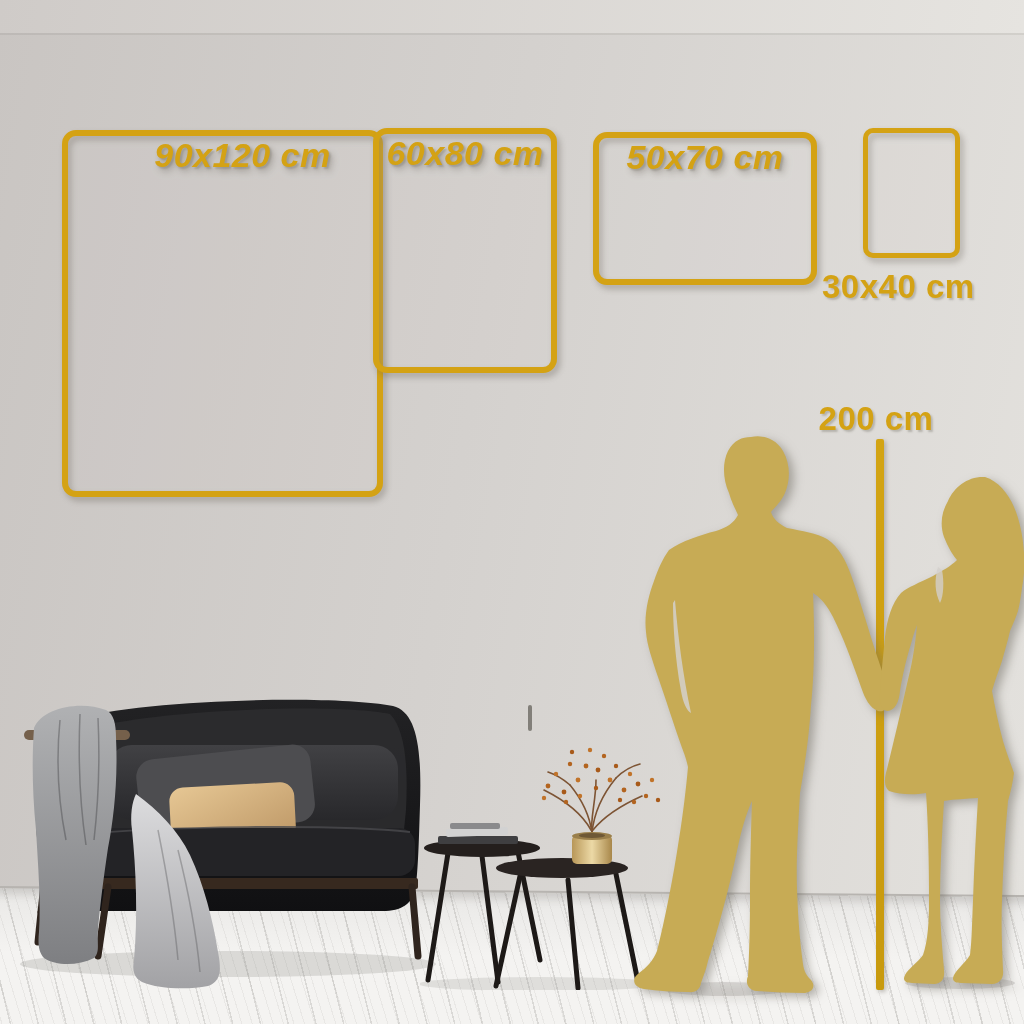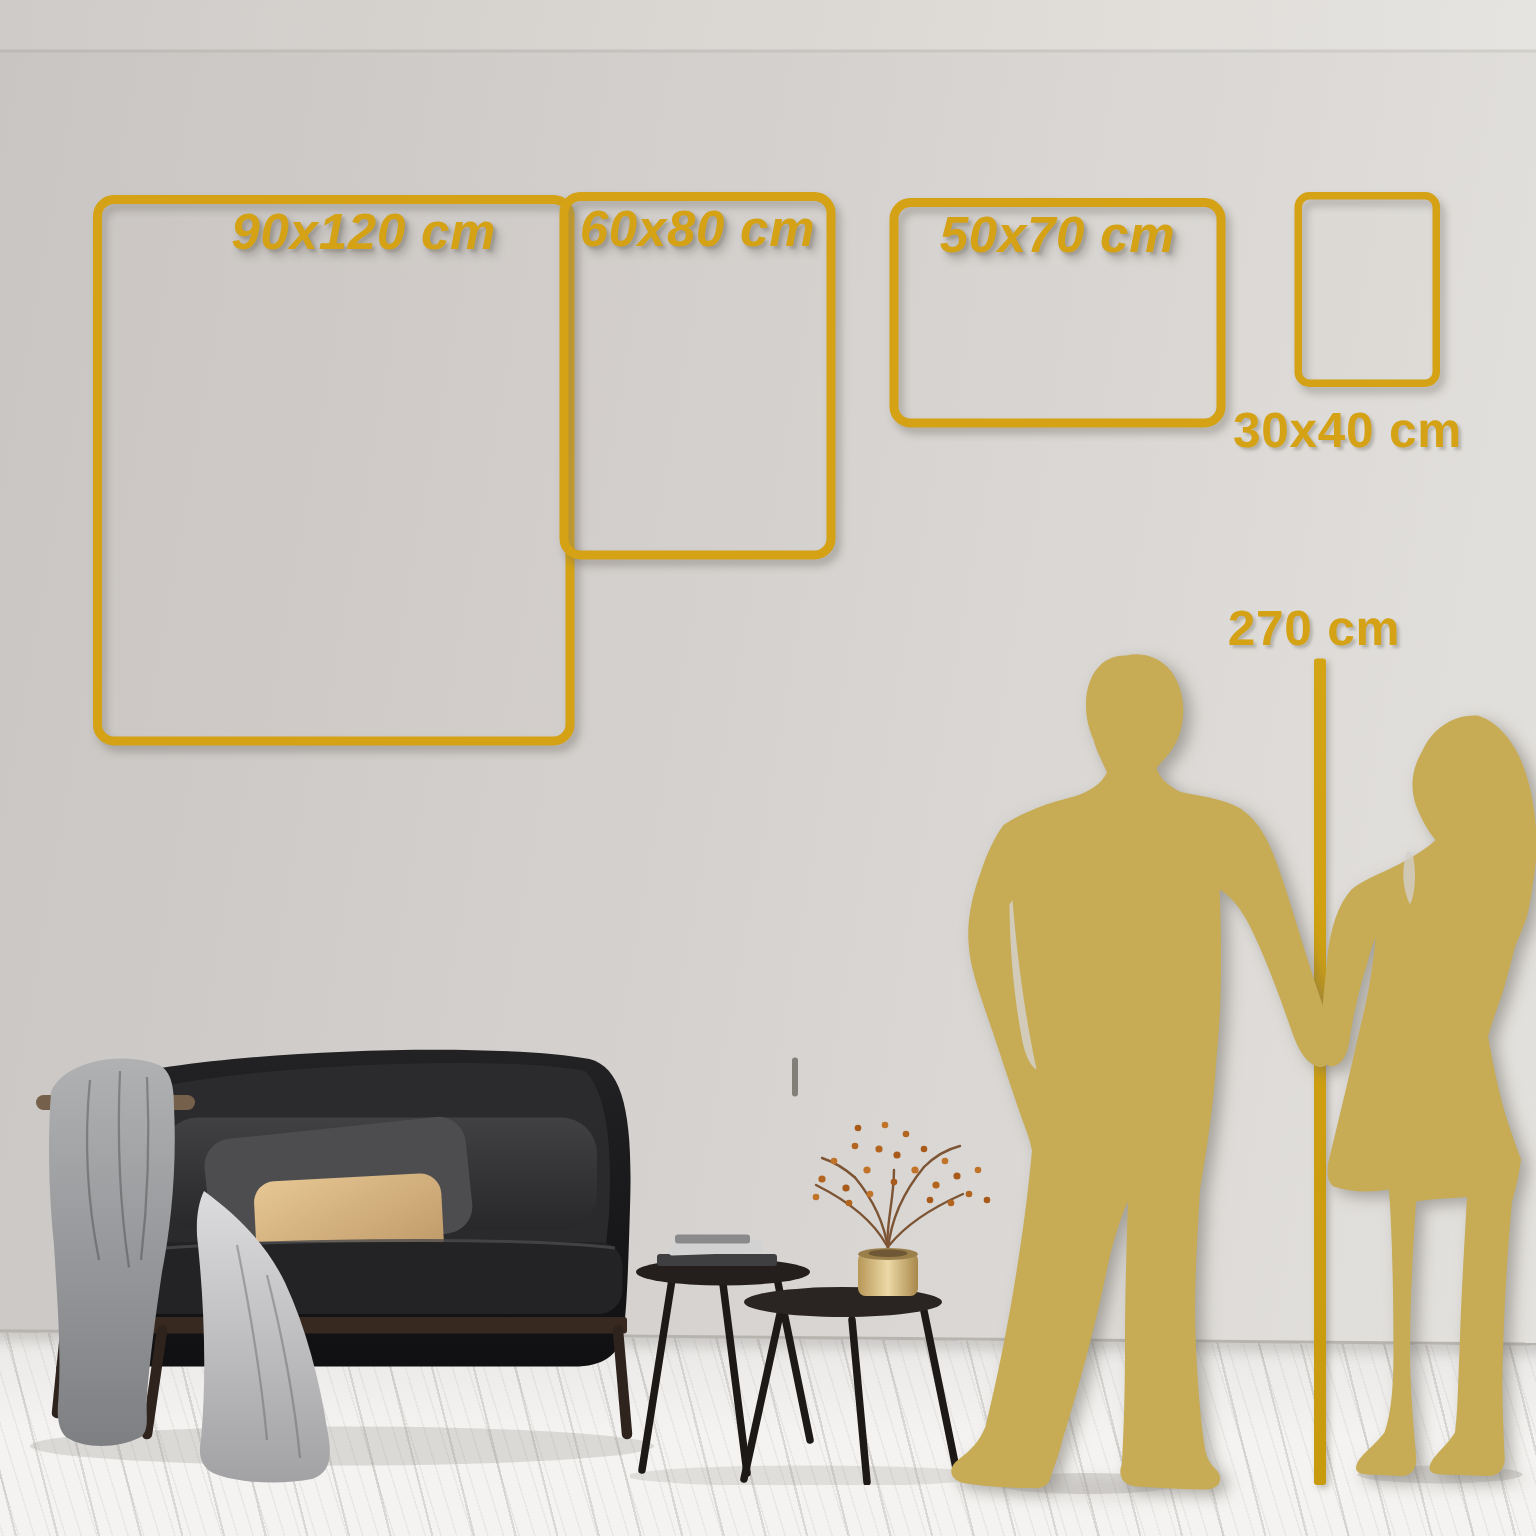--- a/index.html
+++ b/index.html
@@ -227,15 +227,15 @@
       C320 442 322 408 324 376 C335 374 346 374 358 373 C356 408 354 442 353 476
       C352 496 352 514 350 530 C345 538 337 544 334 550 C331 556 335 558 341 558
       L372 559 C380 559 384 553 383 545 C382 522 381 498 382 476 C383 442 385 408 388 376
       C391 366 393 356 394 348 C390 337 386 326 383 316 C378 298 375 282 372 266
       C375 255 379 245 382 236 C385 225 388 215 390 206 C393 199 396 192 398 186
       C400 178 401 170 402 163 C404 152 405 140 404 128 C403 112 400 96 394 82
       C388 68 378 56 365 52 Z"></path>
     <path fill="#d3d0cc" opacity=".8" d="M318 142 C314 155 315 168 320 178 C324 170 324 155 322 145 Z"></path>
   </svg>
 
-  <div class="floating-label" id="label-180">270 cm</div>
+  <div class="floating-label" id="label-180">200 cm</div>
 
 </div>
 
 </body></html>

